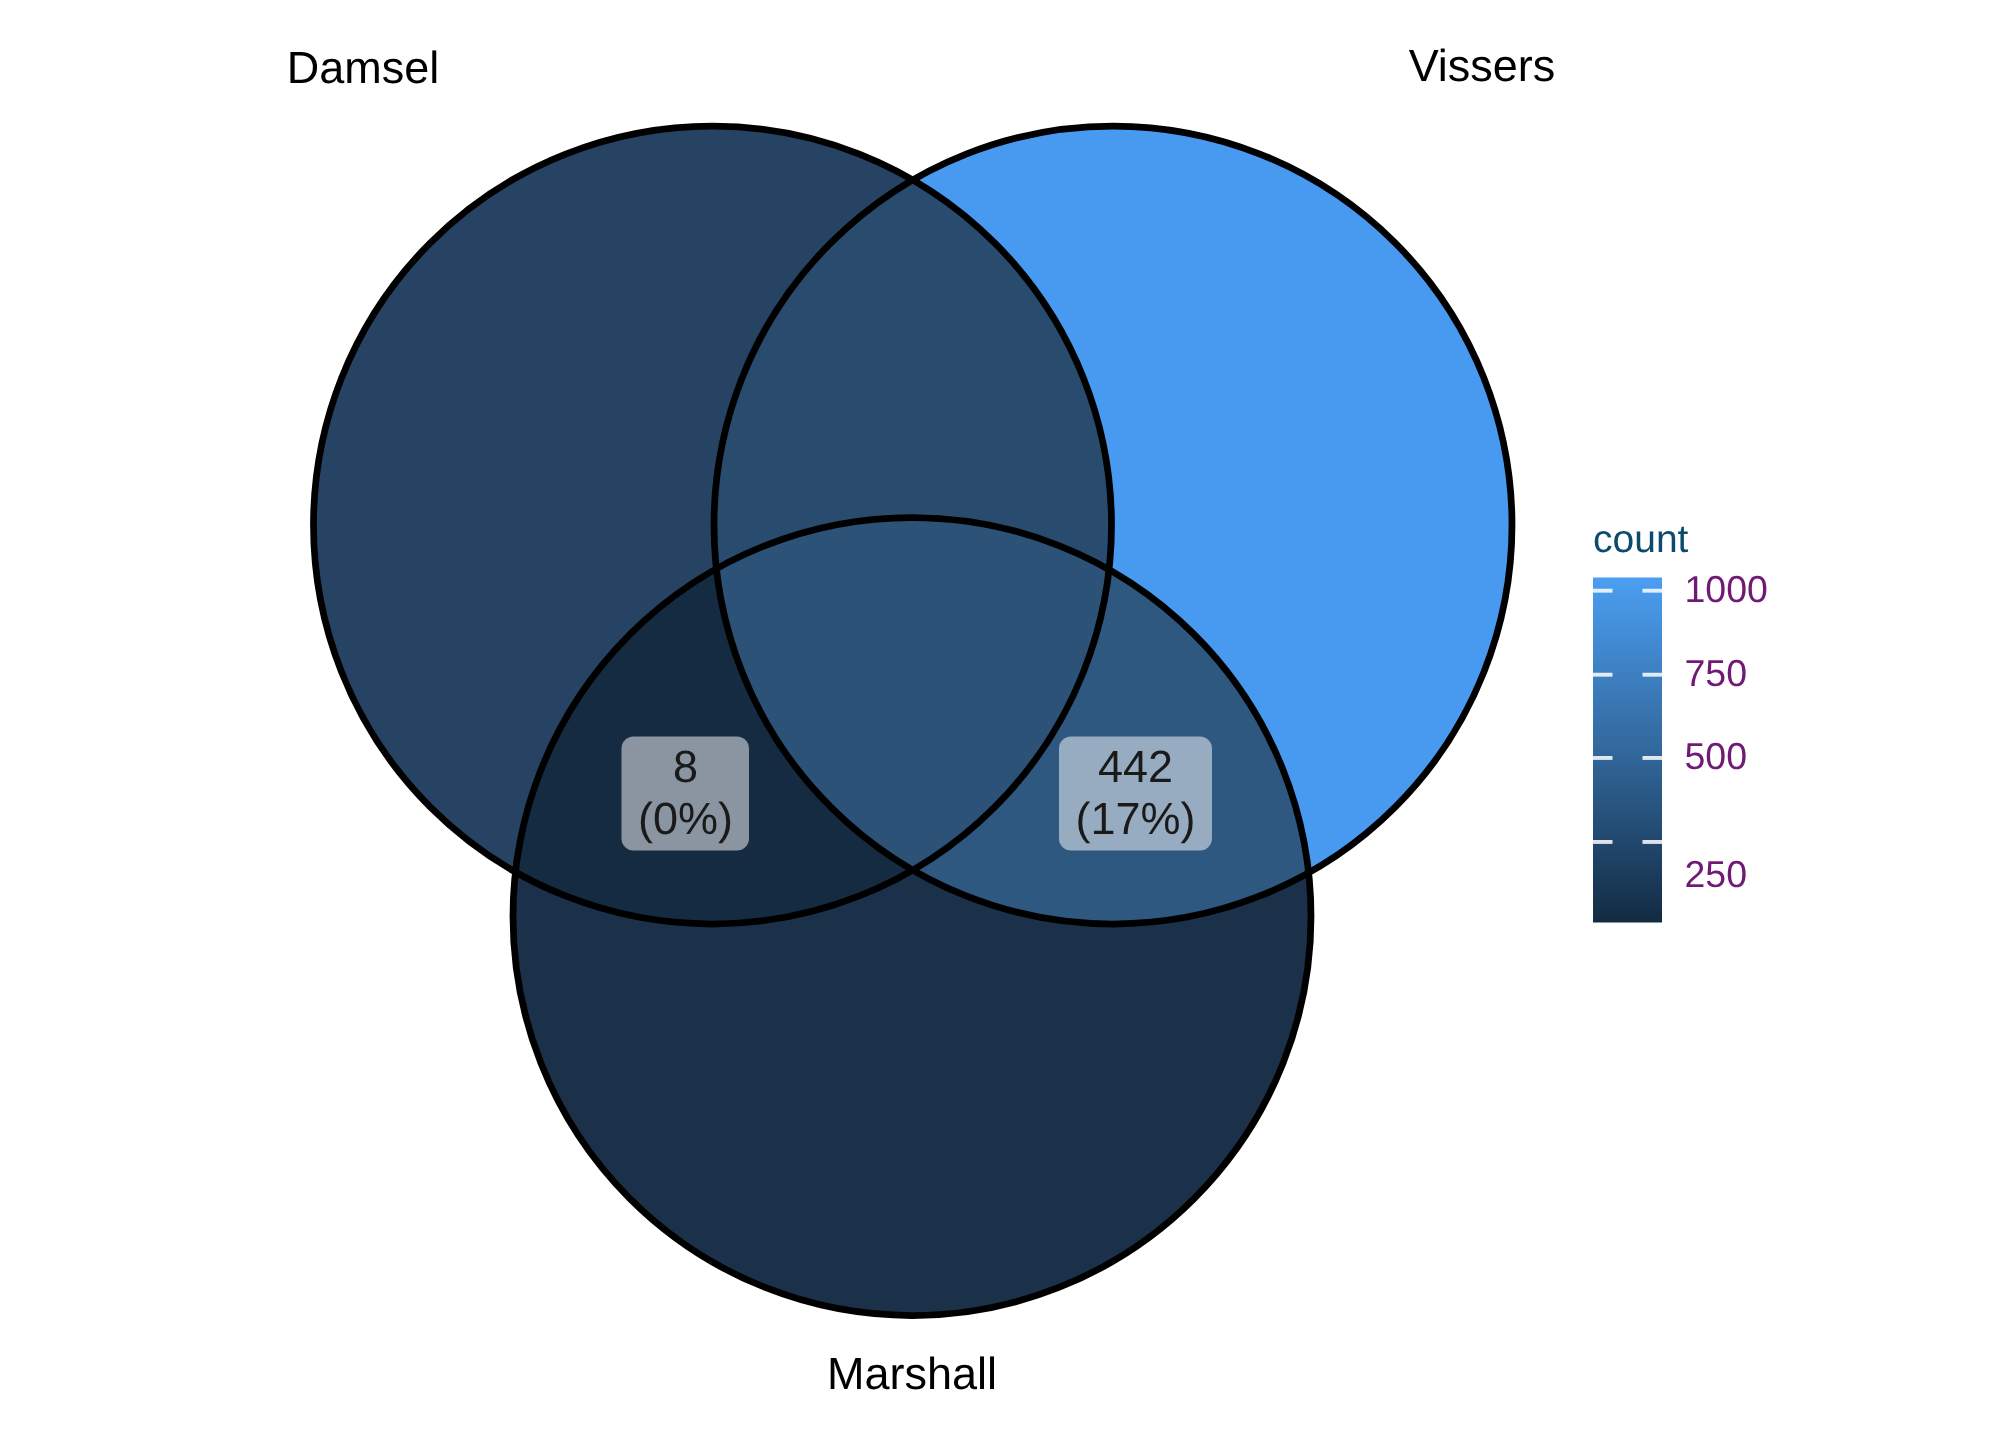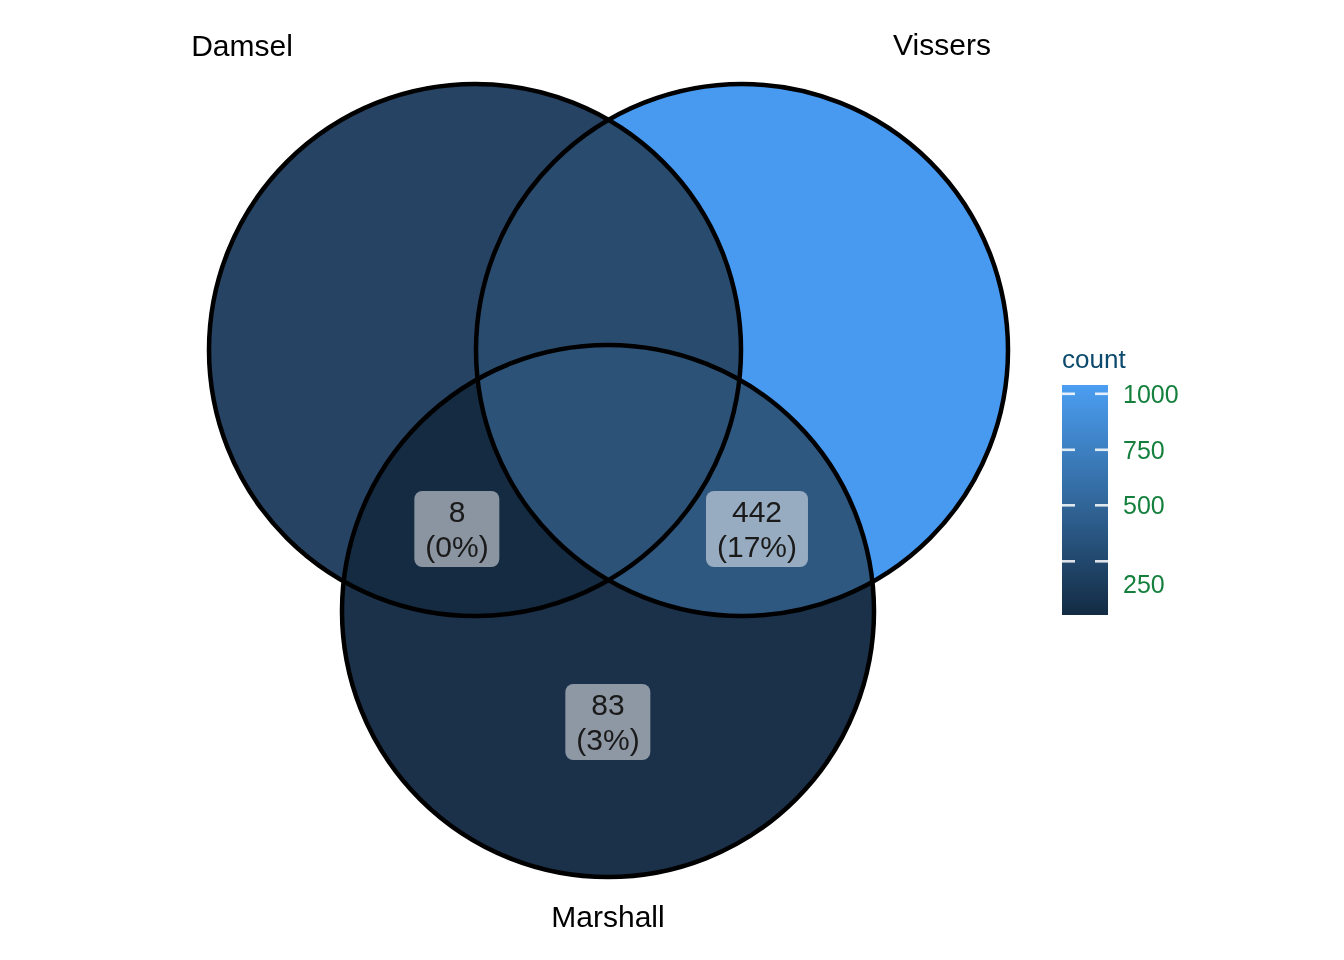--- a/index.html
+++ b/index.html
@@ -46,21 +46,21 @@
     left: 1062px;
     top: 344px;
     font-size: 26px;
     color: #0c4a6e;
   }
   .legend-tick-label {
     position: absolute;
     left: 1123px;
     transform: translateY(-50%);
     font-size: 25px;
-    color: #15803d;
+    color: #701a75;
     white-space: nowrap;
   }
 </style>
 </head>
 <body>
 
 <div class="canvas">
 
   <svg class="venn-svg" width="1344" height="960" viewBox="0 0 1344 960">
     <defs>
@@ -109,34 +109,30 @@
       <rect x="1062" y="448.5" width="13" height="2.6" fill="#ffffff"></rect>
       <rect x="1095" y="448.5" width="13" height="2.6" fill="#ffffff"></rect>
       <rect x="1062" y="504.0" width="13" height="2.6" fill="#ffffff"></rect>
       <rect x="1095" y="504.0" width="13" height="2.6" fill="#ffffff"></rect>
       <rect x="1062" y="560.0" width="13" height="2.6" fill="#ffffff"></rect>
       <rect x="1095" y="560.0" width="13" height="2.6" fill="#ffffff"></rect>
     </g>
   </svg>
 
   <div class="set-label" style="left:242px; top:46px">Damsel</div>
-  <div class="set-label" style="left:942px; top:45px">Vissers</div>
+  <div class="set-label" style="left:988px; top:45px">Vissers</div>
   <div class="set-label" style="left:608px; top:917px">Marshall</div>
 
   <div class="rlabel" style="left: 457px; top: 529px; background: rgba(255, 255, 255, 0.5);">
     <div>8</div>
     <div>(0%)</div>
   </div>
   <div class="rlabel" style="left: 757px; top: 529px; background: rgba(255, 255, 255, 0.5);">
     <div>442</div>
     <div>(17%)</div>
-  </div>
-  <div class="rlabel" style="left: 608px; top: 722px; background: rgba(255, 255, 255, 0.5);">
-    <div>83</div>
-    <div>(3%)</div>
   </div>
 
   <div class="legend-title">count</div>
   <div class="legend-tick-label" style="top:394px">1000</div>
   <div class="legend-tick-label" style="top:450px">750</div>
   <div class="legend-tick-label" style="top:505px">500</div>
   <div class="legend-tick-label" style="top:584px">250</div>
 
 </div>
 

